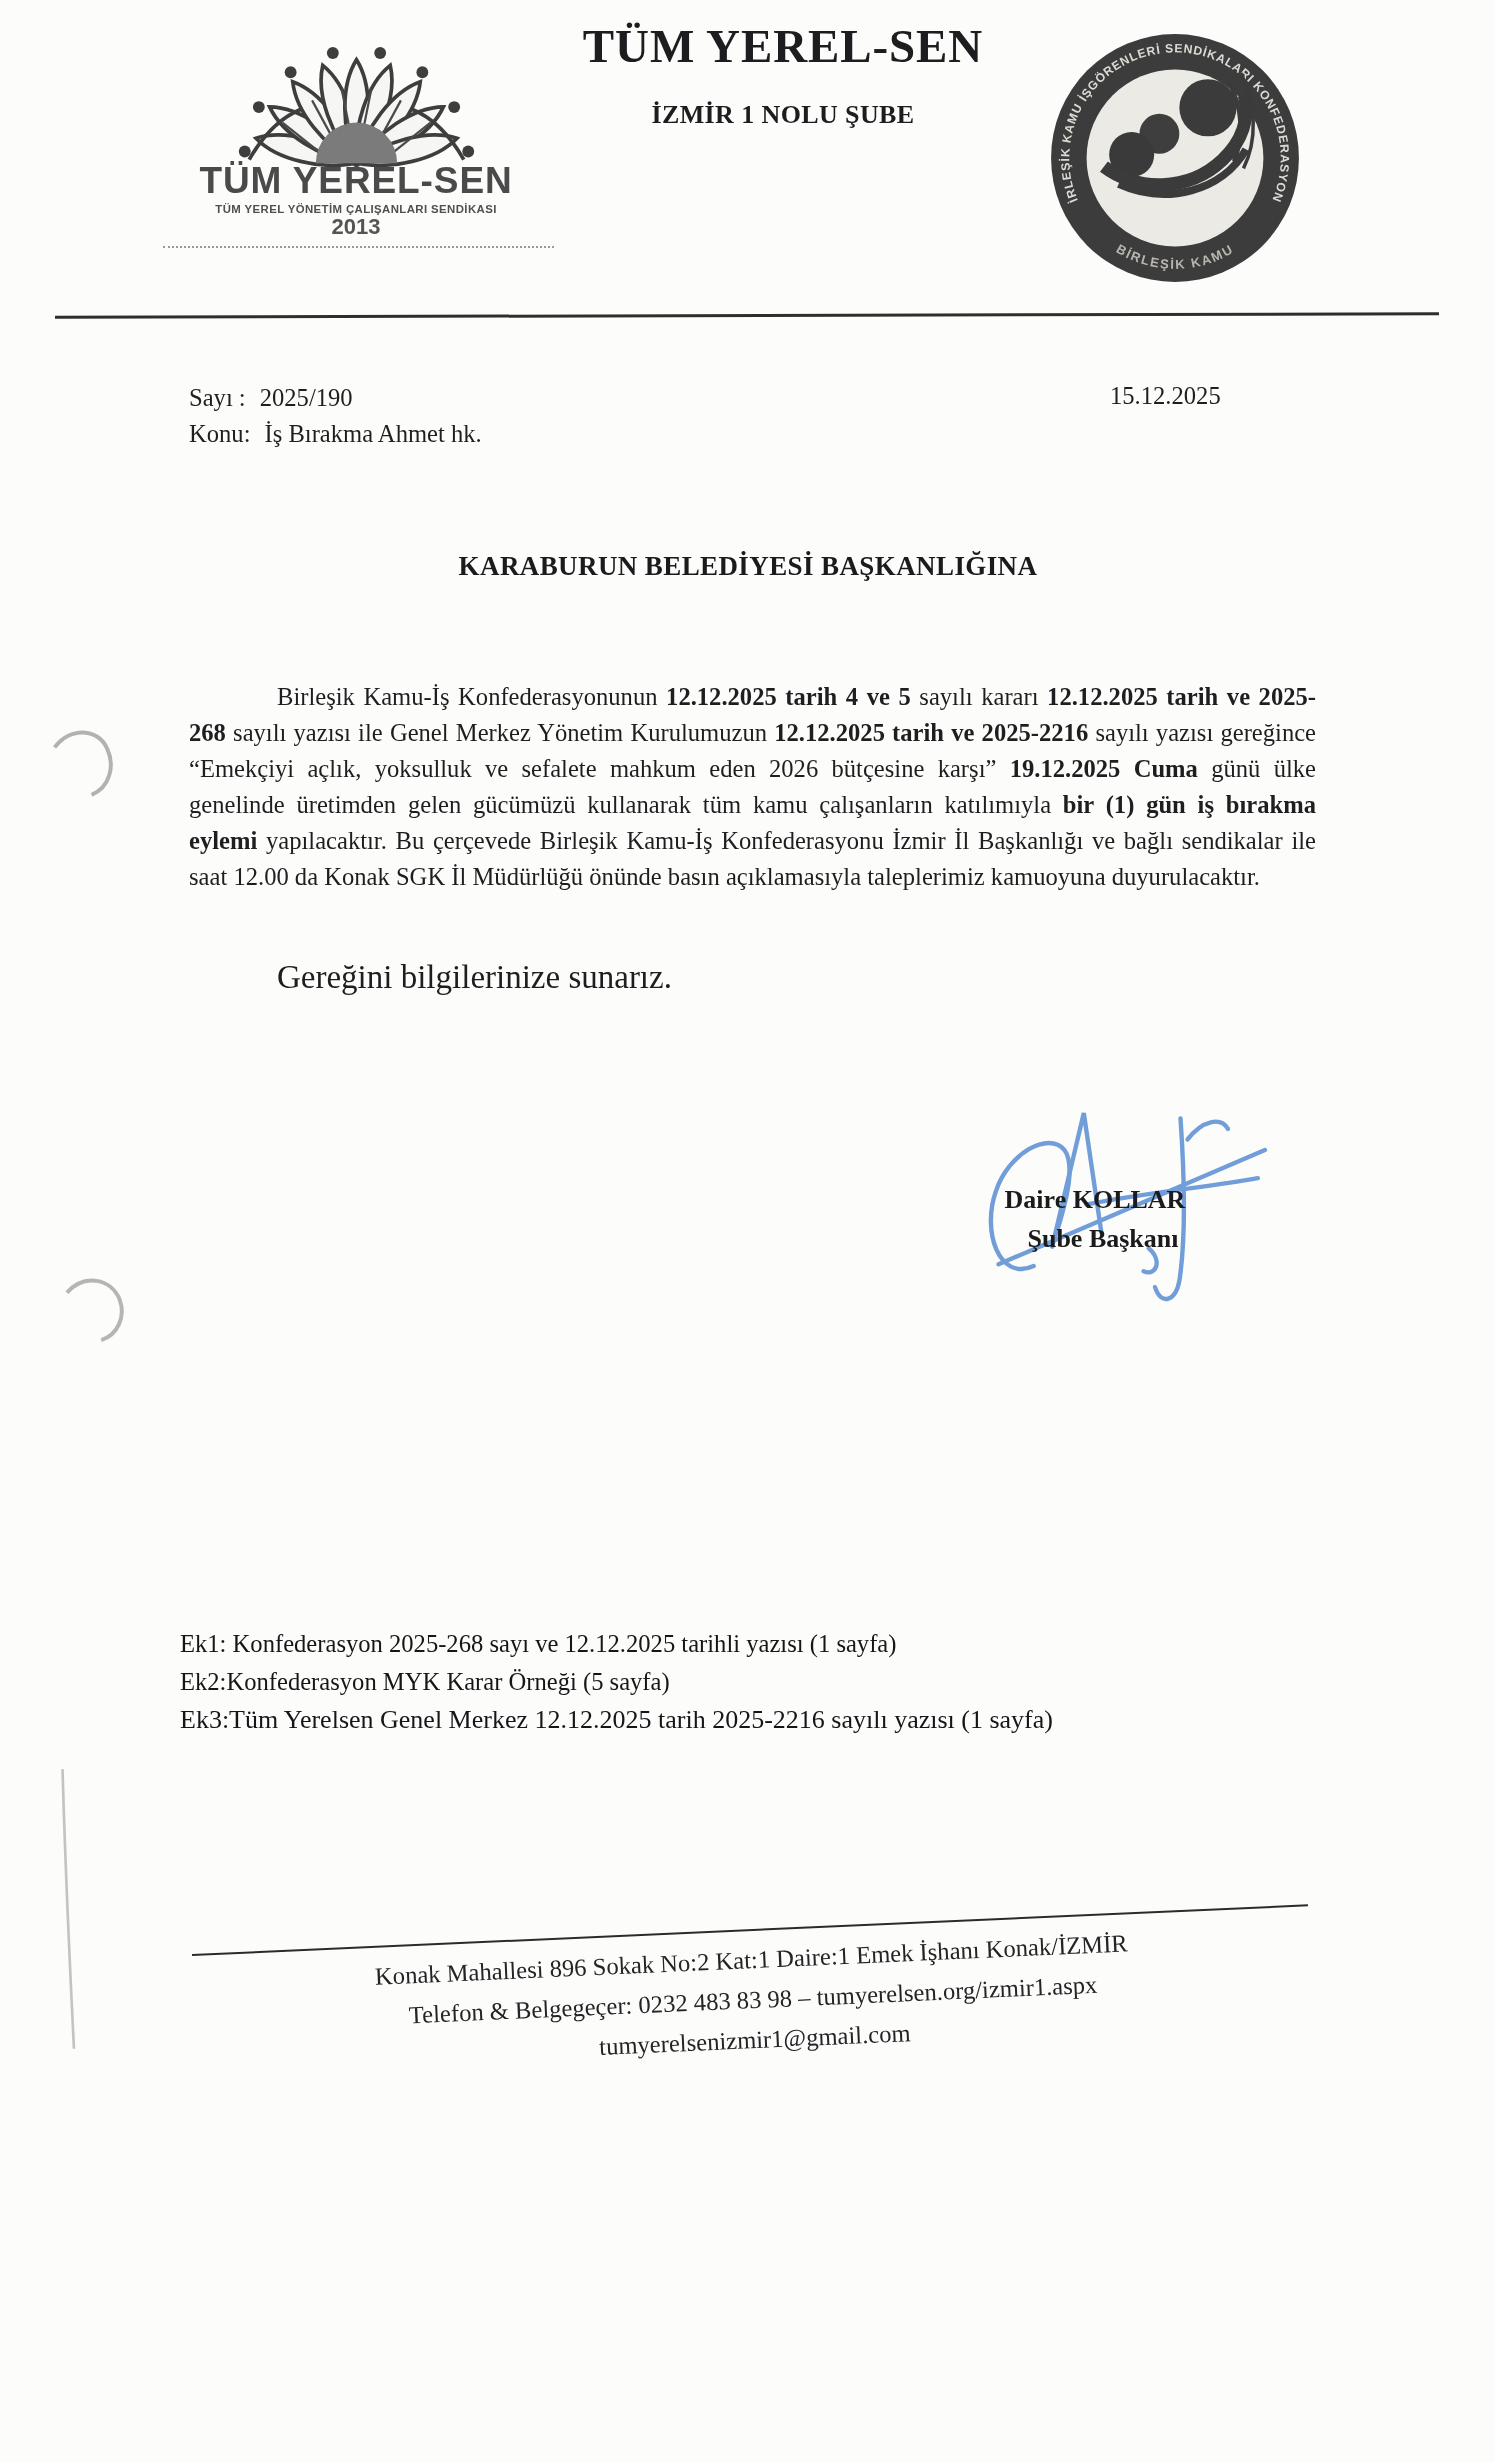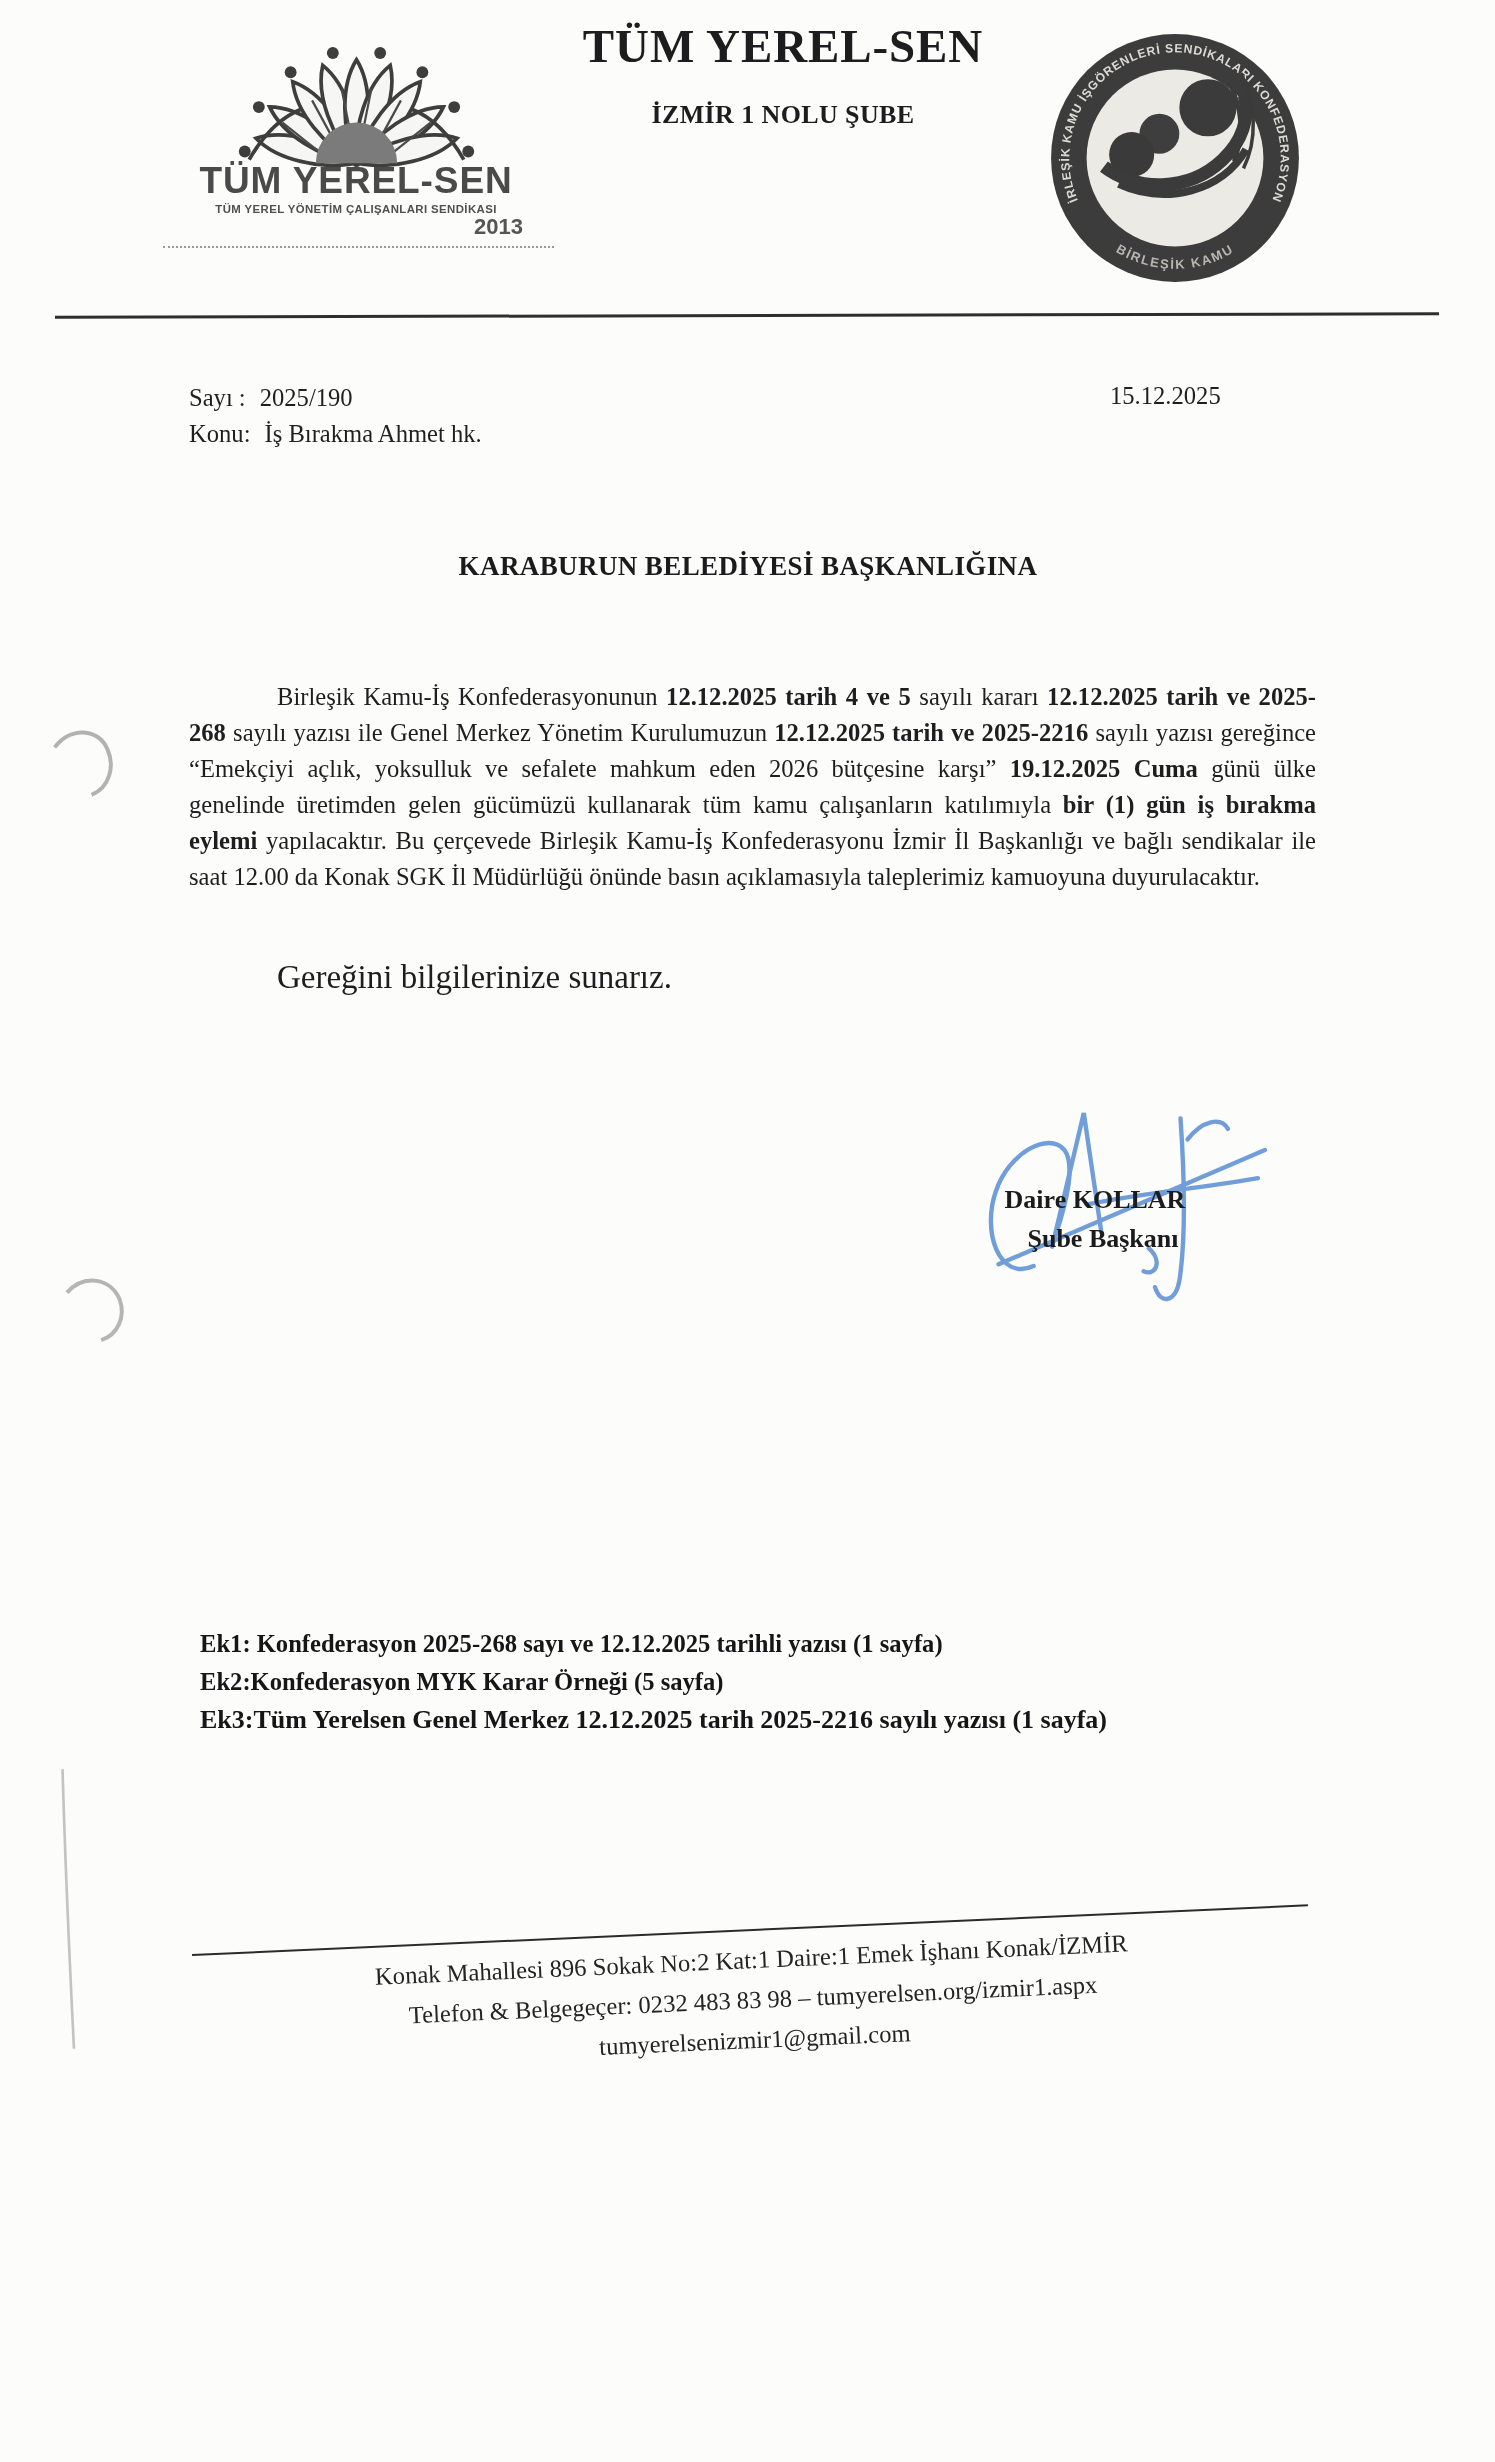--- a/index.html
+++ b/index.html
@@ -9,21 +9,21 @@
     background:#fcfcfa;
     overflow:hidden;
     font-family:"Liberation Serif", serif;
     color:#222;
   }
   
   .left-logo{position:absolute;left:189px;top:19.3px;width:334px;text-align:center;color:#444;}
   .left-logo .flower{display:block;margin:0 auto;}
   .left-logo .name{font-family:"Liberation Sans",sans-serif;font-weight:bold;font-size:37px;letter-spacing:0.9px;color:#4a4a4a;line-height:1;margin-top:-5.3px;}
   .left-logo .sub{font-family:"Liberation Sans",sans-serif;font-weight:bold;font-size:11.4px;letter-spacing:0.4px;color:#4f4f4f;margin-top:3.5px;}
-  .left-logo .year{font-family:"Liberation Sans",sans-serif;font-weight:bold;font-size:22px;color:#555;margin-top:1.8px;line-height:1;text-align:right;}
+  .left-logo .year{font-family:"Liberation Sans",sans-serif;font-weight:bold;font-size:22px;color:#555;margin-top:1.8px;line-height:1;}
   .logo-divider{position:absolute;left:163px;top:246px;width:391px;border-top:2.6px dotted #9a9a9a;}
   .center-head{position:absolute;left:528px;top:23px;width:510px;text-align:center;}
   .org-title{font-size:47px;font-weight:bold;letter-spacing:0.9px;color:#1d1d1f;line-height:1;}
   .org-sub{font-size:24px;color:#2a2a2a;line-height:1.45;margin-top:35px;}
   .branch{font-size:26px;font-weight:bold;color:#1d1d1f;margin-top:30px;letter-spacing:0.4px;}
   .emblem{position:absolute;left:1045px;top:28px;}
   .header-rule{position:absolute;left:55px;top:314px;width:1384px;height:2.6px;background:#2e2e2e;transform:rotate(-0.15deg);}
   
   .meta{position:absolute;left:189px;top:380px;font-size:24.6px;line-height:36px;color:#1f1f1f;}
   .meta .val{margin-left:14px;}
@@ -31,21 +31,21 @@
   
   .recipient{position:absolute;left:185px;top:551px;width:1126px;text-align:center;font-size:27px;font-weight:bold;letter-spacing:0.4px;color:#1b1b1d;}
   .body-text{position:absolute;left:189px;top:679px;width:1127px;font-size:24.6px;line-height:36px;text-align:justify;text-indent:88px;color:#1e1e20;}
   .closing{position:absolute;left:277px;top:959px;font-size:33px;color:#1e1e20;}
   
   .sig-wrap{position:absolute;left:950px;top:1099px;width:352px;height:211px;}
   .sig-svg{position:absolute;left:0;top:0;}
   .sig-name{position:absolute;left:0;top:86px;width:290px;text-align:center;font-size:26px;font-weight:bold;color:#1b1b1d;}
   .sig-title{position:absolute;left:8px;top:125px;width:290px;text-align:center;font-size:26px;font-weight:bold;color:#1b1b1d;}
   
-  .attachments{position:absolute;left:200px;top:1625px;font-weight:bold;color:#161618;}
+  .attachments{position:absolute;left:180px;top:1625px;font-weight:normal;color:#161618;}
   .attachments .ek{font-size:24.6px;line-height:38px;}
   .attachments .ek.big{font-size:26px;}
   
   .footer{position:absolute;left:192px;top:1954px;width:1117px;transform:rotate(-2.55deg);transform-origin:0 0;border-top:2.6px solid #2b2b2b;padding-top:8.8px;text-align:center;font-size:24.6px;line-height:40px;color:#242426;}
   
   .artifacts{position:absolute;left:0;top:0;pointer-events:none;}
 </style>
 </head>
 <body>
 

